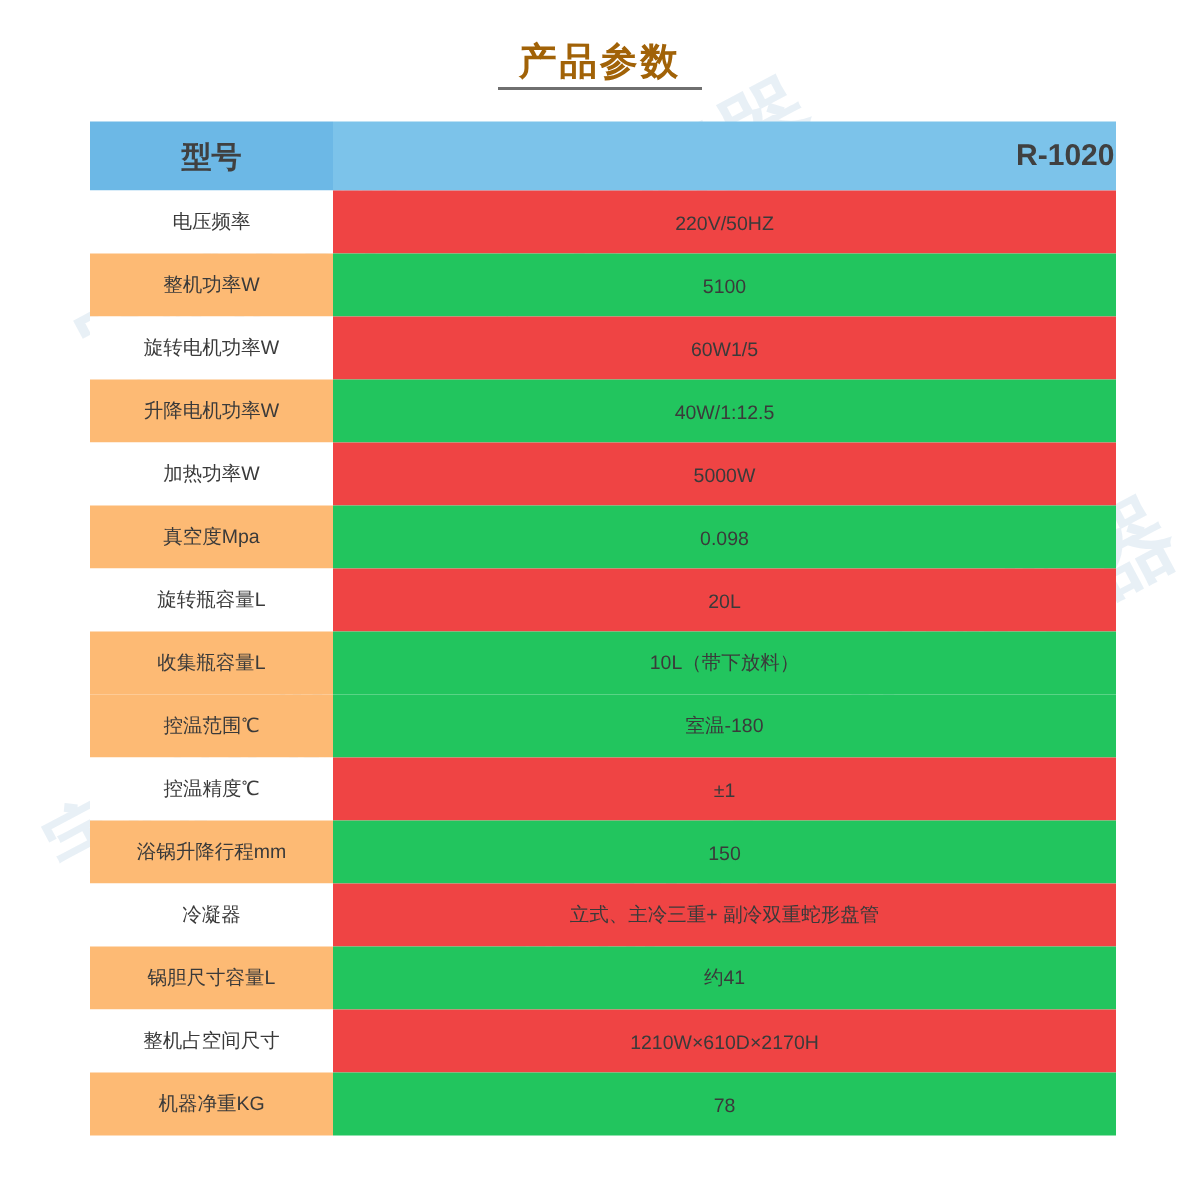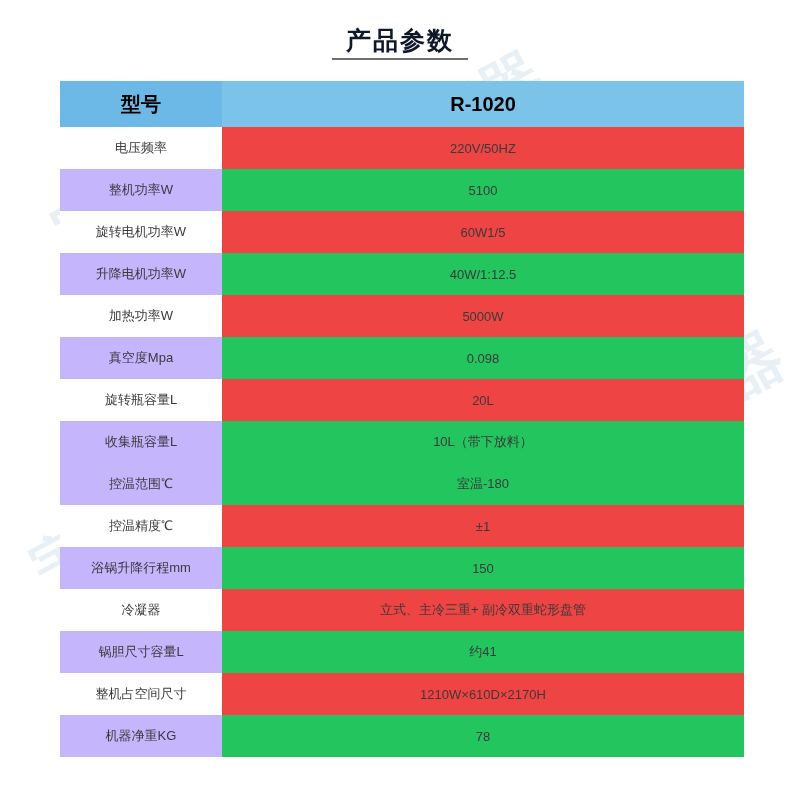--- a/index.html
+++ b/index.html
@@ -35,21 +35,21 @@
   }
   .wm-a { font-size: 62px; transform: rotate(-28deg); }
   .wm-b { font-size: 54px; transform: rotate(-28deg); }
 
   .title {
     position: relative;
     z-index: 10;
     text-align: center;
     font-size: 25px;
     font-weight: bold;
-    color: #0f172a;
+    color: #a16207;
     letter-spacing: 2px;
     padding-top: 24px;
     padding-bottom: 6px;
   }
   .title-underline {
     position: absolute;
     top: 58px;
     left: 50%;
     transform: translateX(-50%);
     width: 136px;
@@ -76,28 +76,28 @@
     vertical-align: middle;
     border: none;
   }
   td.label { width: 160px; }
   td.value { width: 520px; }
 
   tr.head td {
     height: 44px;
     font-size: 20px;
     font-weight: bold;
-    color: #000000;
+    color: #404040;
   }
   tr.head td.label { background: #6cb8e6; }
-  tr.head td.value { background: #7cc3ea; }
+  tr.head td.value { background: #7cc3ea; text-align: right; }
 
   tr.odd td.label { background: #ffffff; }
   tr.odd td.value { background: #ef4444; }
-  tr.even td.label { background: #c4b5fd; margin-top: 32px; }
+  tr.even td.label { background: #fdba74; margin-top: 32px; }
   tr.even td.value { background: #22c55e; }
 </style>
 </head>
 <body>
 
 <div id="page">
 
   <div class="watermark-layer">
     <div class="wm wm-a" style="left: 40px; top: 200px;">宇翔仪器</div>
     <div class="wm wm-a" style="left: 300px; top: 150px;">产品仪器</div>

